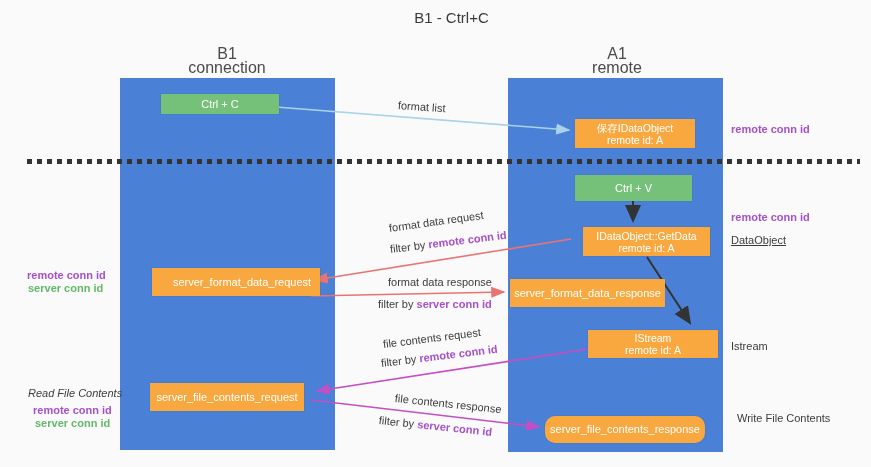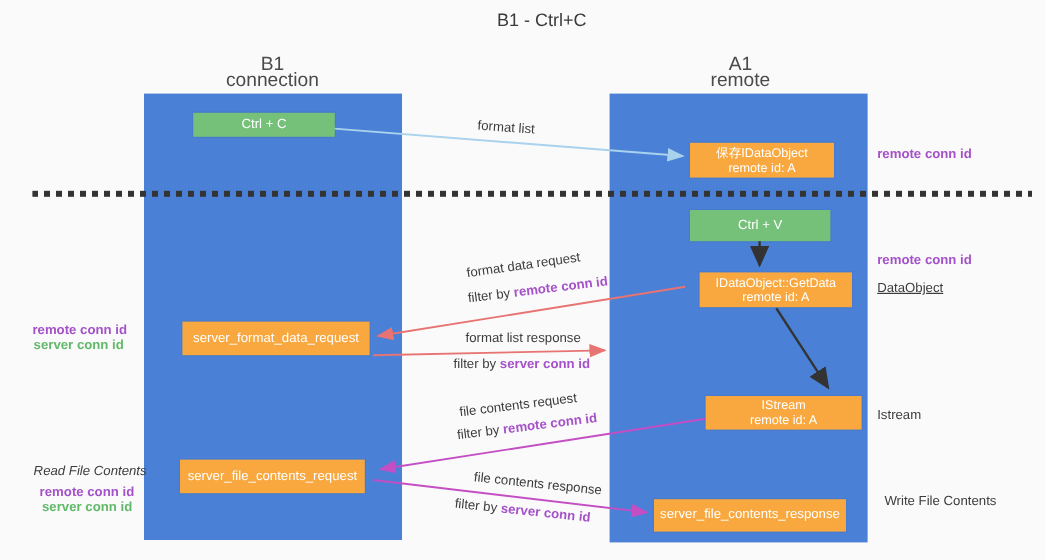--- a/index.html
+++ b/index.html
@@ -108,46 +108,49 @@
 
   <div class="mbox green" style="left:575px;top:175px;width:117px;height:26px;">
     <span>Ctrl + V</span>
   </div>
 
   <div class="mbox orange" style="left:571px;top:227px;width:127px;height:29px;font-size:10.5px;line-height:12px;margin-left:12px;">
     <span>IDataObject::GetData</span>
     <span>remote id: A</span>
   </div>
 
-  <div class="mbox orange" style="left:152px;top:268px;width:156px;height:28px;">
+  <div class="mbox orange" style="left:152px;top:268px;width:156px;height:28px;padding-left:12px;">
     <span>server_format_data_request</span>
   </div>
 
+  <div class="mbox orange" style="left:510px;top:279px;width:155px;height:28px;">
+    <span>server_format_data_response</span>
+  </div>
 
   <div class="mbox orange" style="left:588px;top:330px;width:130px;height:28px;font-size:10.5px;line-height:12px;">
     <span>IStream</span>
     <span>remote id: A</span>
   </div>
 
   <div class="mbox orange" style="left:150px;top:383px;width:154px;height:28px;">
     <span>server_file_contents_request</span>
   </div>
 
-  <div class="mbox orange" style="left:545px;top:416px;width:160px;height:27px;">
+  <div class="mbox orange" style="left:545px;top:416px;width:160px;height:27px;border-radius:10px;">
     <span>server_file_contents_response</span>
   </div>
 
   <div class="lbl" style="left:398px;top:99px;transform:rotate(4deg);">format list</div>
 
   <div class="lbl" style="left:389px;top:222px;transform:rotate(-8deg);">format data request</div>
   <div class="lbl" style="left:390px;top:243px;transform:rotate(-7deg);">
     <span class="blacktx">filter by </span><span class="purple">remote conn id</span>
   </div>
 
-  <div class="lbl" style="left:388px;top:276px;">format list response</div>
+  <div class="lbl" style="left:388px;top:276px;">format data response</div>
   <div class="lbl" style="left:378px;top:298px;">
     <span class="blacktx">filter by </span><span class="purple">server conn id</span>
   </div>
 
   <div class="lbl" style="left:383px;top:338px;transform:rotate(-7deg);">file contents request</div>
   <div class="lbl" style="left:381px;top:357px;transform:rotate(-7deg);">
     <span class="blacktx">filter by </span><span class="purple">remote conn id</span>
   </div>
 
   <div class="lbl" style="left:395px;top:392px;transform:rotate(6deg);">file contents response</div>

